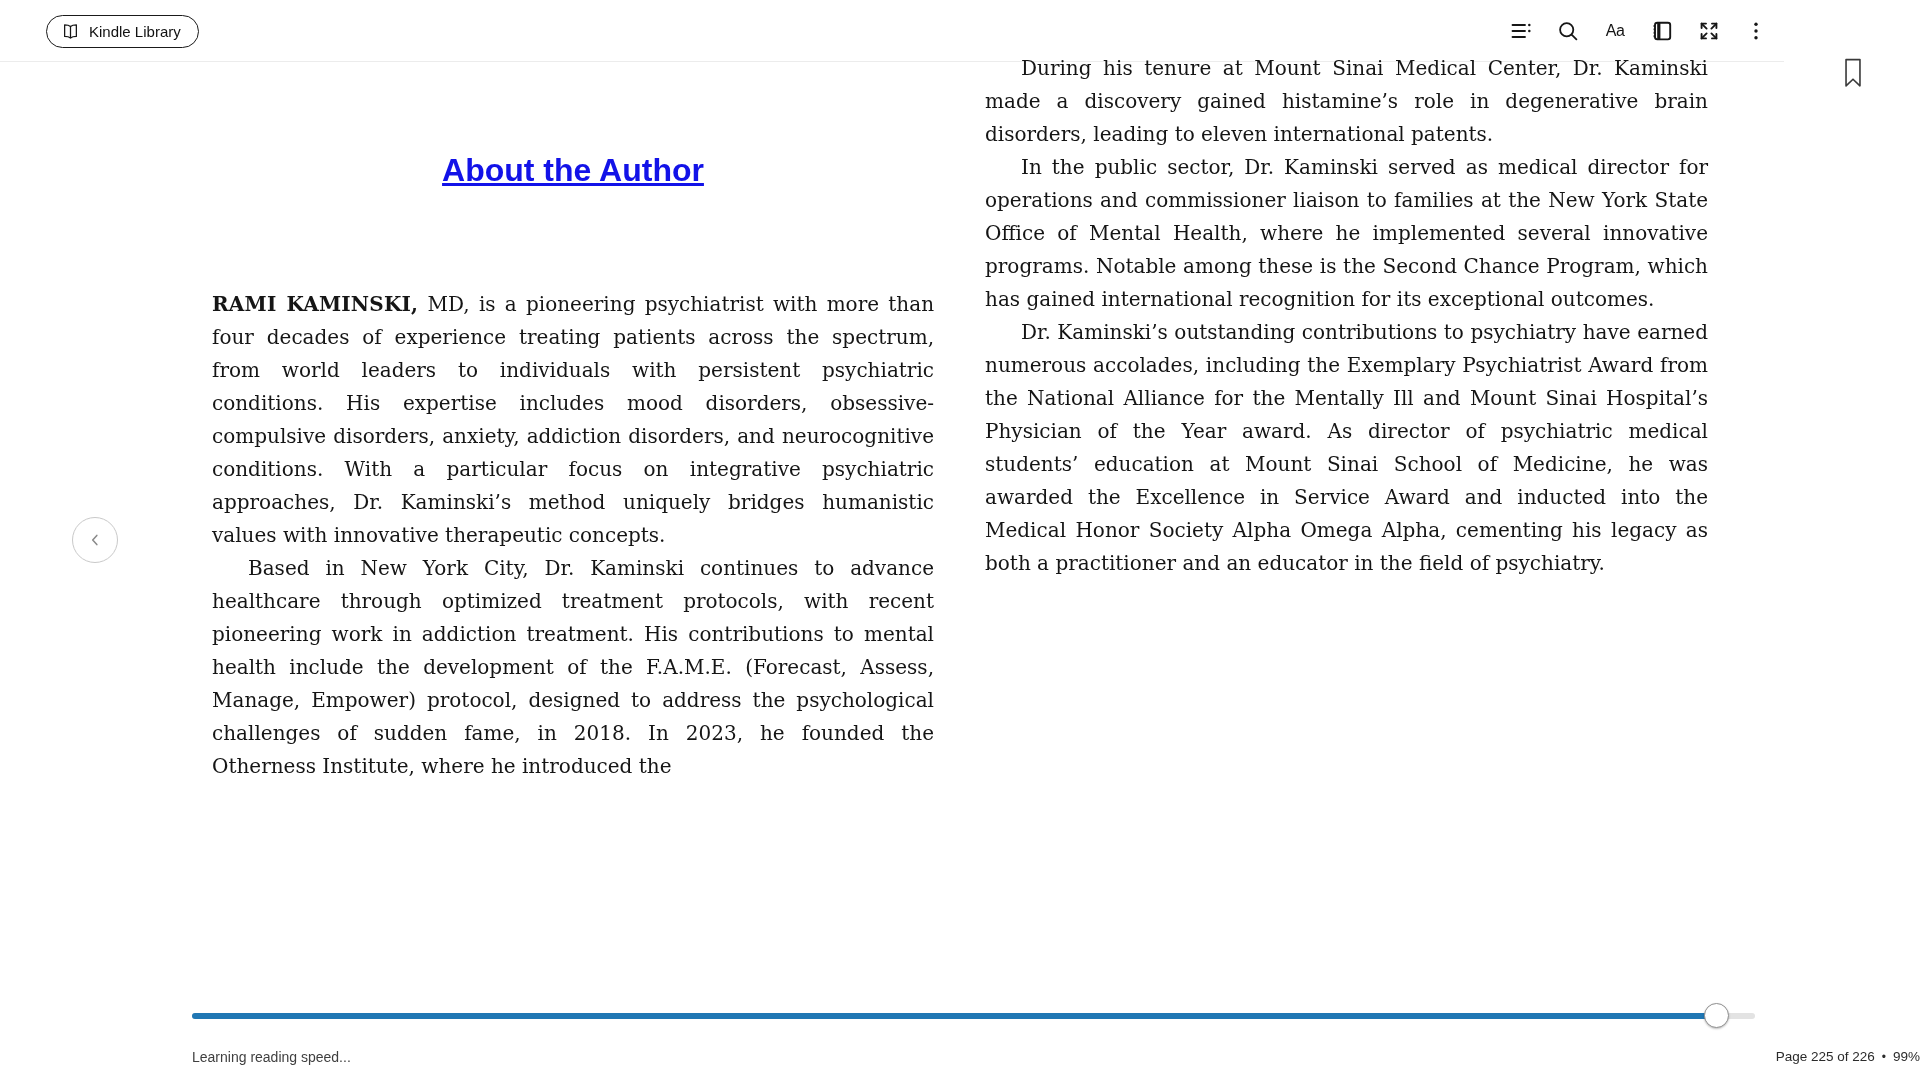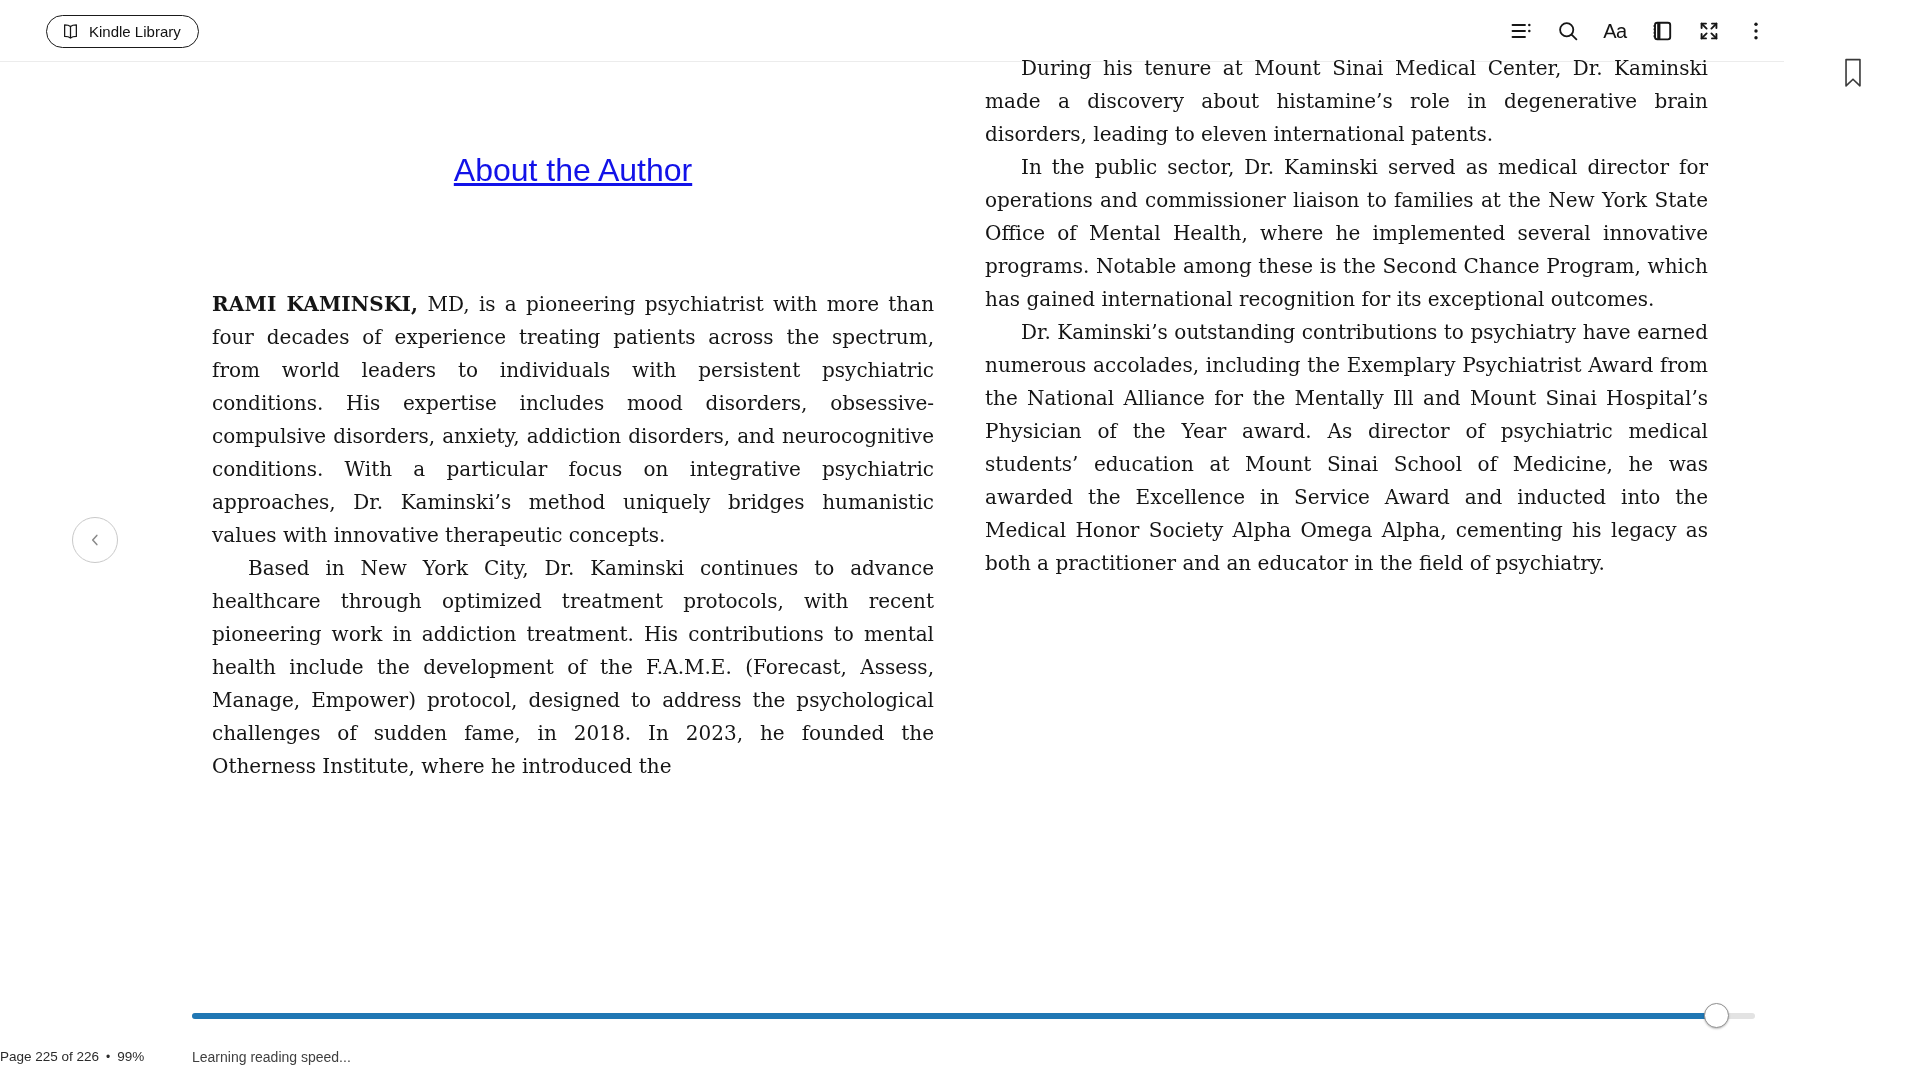--- a/index.html
+++ b/index.html
@@ -10,21 +10,21 @@
   .topbar { position:absolute; left:0; top:0; width:1784px; height:62px; background:#fff;
             border-bottom:1px solid #ececec; }
   .lib-btn { position:absolute; left:46px; top:15px; height:33px; display:flex; align-items:center;
              gap:9px; padding:0 17px 0 14px; border:1.5px solid #1a1a1a; border-radius:17px;
              background:#fff; font-size:15px; color:#111; cursor:pointer; }
   .book-title { position:absolute; left:0; right:0; top:22px; text-align:center; font-size:14.5px;
                 letter-spacing:.25px; color:#141414; font-weight:400; }
   .icon-row { position:absolute; right:14px; top:17px; display:flex; align-items:center; }
   .icon-btn { width:28px; height:28px; margin-left:19px; display:flex; align-items:center;
               justify-content:center; cursor:pointer; }
-  .aa { font-size:20px; font-weight:500; color:#141414; letter-spacing:-.5px; }
+  .aa { font-size:16px; font-weight:500; color:#141414; letter-spacing:-.5px; }
   .bookmark { position:absolute; left:1842px; top:58px; width:22px; height:30px; cursor:pointer; }
 
   
   .col { position:absolute; font-family:"DejaVu Serif","Liberation Serif",serif; font-size:20px;
          line-height:33px; color:#151515; text-align:justify; }
   .col p { margin:0; }
   .col p.indent { text-indent:36px; }
   .left-col  { left:212px; top:288px; width:722px; }
   .right-col { left:985px; top:52px;  width:723px; }
   .chapter-heading { position:absolute; left:212px; top:152px; width:722px; text-align:center;
@@ -38,21 +38,21 @@
               justify-content:center; cursor:pointer; }
 
   
   .progress-track { position:absolute; left:192px; top:1013px; width:1563px; height:6px;
                     background:#e3e3e3; border-radius:3px; cursor:pointer; }
   .progress-fill { height:6px; border-radius:3px; width:0; }
   .progress-knob { position:absolute; top:-10px; width:25px; height:25px; border-radius:50%;
                    background:#fff; border:1.5px solid #909090;
                    box-shadow:0 1px 2px rgba(0,0,0,.25); cursor:grab; }
   .footer-left { position:absolute; left:192px; top:1049px; font-size:14px; color:#3f3f3f; }
-  .footer-center { position:absolute; left:0; right:0; top:1049px; text-align:left;
+  .footer-center { position:absolute; left:0; right:0; top:1049px; text-align:right;
                    font-size:13.5px; color:#2b2b2b; }
   .footer-center .dot { margin:0 7px; font-size:12px; }
 
   svg { display:block; }
 </style>
 </head>
 <body>
 
 <header class="topbar">
 
@@ -117,29 +117,29 @@
     </div>
   </div>
 </header>
 
 <div class="bookmark">
   <svg width="22" height="30" viewBox="0 0 20 28" fill="none" stroke="#3a3a3a" stroke-width="1.5" stroke-linejoin="round">
     <path d="M3.5 1.5 H16.5 V26 L10 19.8 L3.5 26 Z"></path>
   </svg>
 </div>
 
-<h1 class="chapter-heading" style="color: rgb(18, 18, 232);">About the Author</h1>
+<h1 class="chapter-heading" style="color: rgb(18, 18, 232); font-weight: bold;">About the Author</h1>
 
 <div class="col left-col">
   <p><span class="lead-bold">RAMI KAMINSKI,</span><span> MD, is a pioneering psychiatrist with more than four decades of experience treating patients across the spectrum, from world leaders to individuals with persistent psychiatric conditions. His expertise includes mood disorders, obsessive-compulsive disorders, anxiety, addiction disorders, and neurocognitive conditions. With a particular focus on integrative psychiatric approaches, Dr. Kaminski’s method uniquely bridges humanistic values with innovative therapeutic concepts.</span></p>
   <p class="indent">Based in New York City, Dr. Kaminski continues to advance healthcare through optimized treatment protocols, with recent pioneering work in addiction treatment. His contributions to mental health include the development of the F.A.M.E. (Forecast, Assess, Manage, Empower) protocol, designed to address the psychological challenges of sudden fame, in 2018. In 2023, he founded the Otherness Institute, where he introduced the</p>
 </div>
 
 <div class="col right-col">
-  <p class="indent">During his tenure at Mount Sinai Medical Center, Dr. Kaminski made a discovery about histamine’s role in degenerative brain disorders, leading to eleven international patents.</p>
+  <p class="indent">During his tenure at Mount Sinai Medical Center, Dr. Kaminski made a discovery gained histamine’s role in degenerative brain disorders, leading to eleven international patents.</p>
   <p class="indent">In the public sector, Dr. Kaminski served as medical director for operations and commissioner liaison to families at the New York State Office of Mental Health, where he implemented several innovative programs. Notable among these is the Second Chance Program, which has gained international recognition for its exceptional outcomes.</p>
   <p class="indent">Dr. Kaminski’s outstanding contributions to psychiatry have earned numerous accolades, including the Exemplary Psychiatrist Award from the National Alliance for the Mentally Ill and Mount Sinai Hospital’s Physician of the Year award. As director of psychiatric medical students’ education at Mount Sinai School of Medicine, he was awarded the Excellence in Service Award and inducted into the Medical Honor Society Alpha Omega Alpha, cementing his legacy as both a practitioner and an educator in the field of psychiatry.</p>
 </div>
 
 <div class="nav-prev">
   <span>
     <svg width="22" height="22" viewBox="0 0 24 24" fill="none" stroke="#8a8a8a" stroke-width="1.7" stroke-linecap="round" stroke-linejoin="round">
       <path d="M14 7 L9.5 12 L14 17"></path>
     </svg>
   </span>

